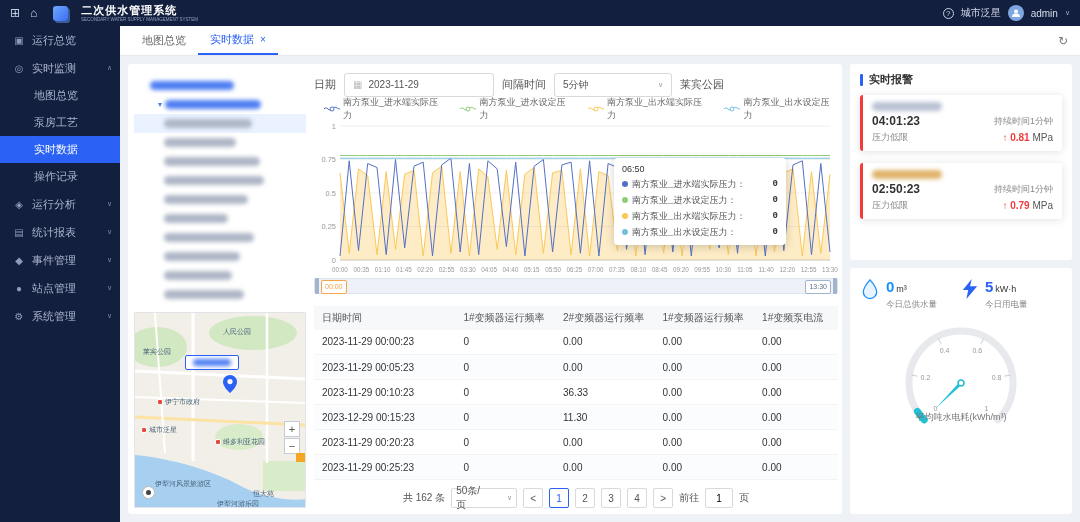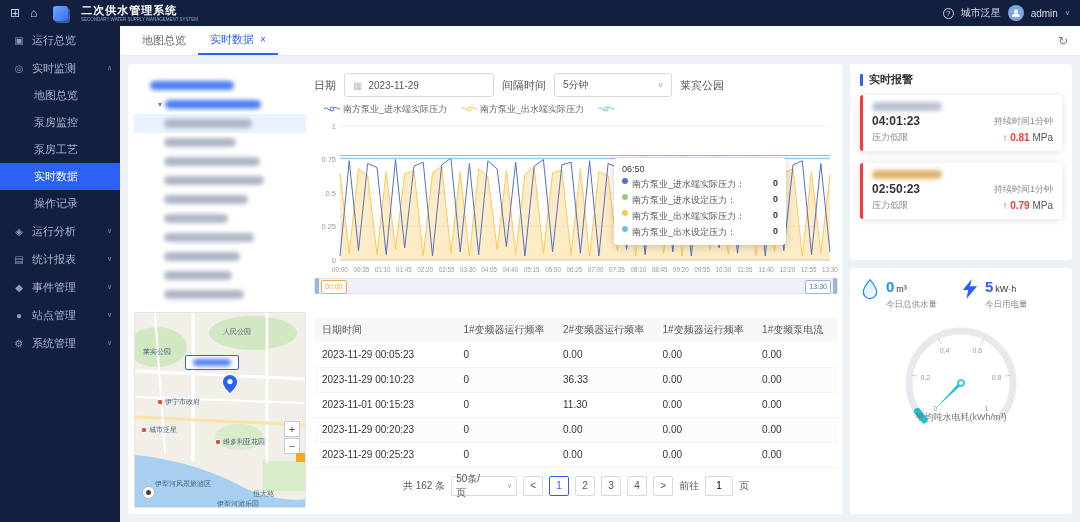--- a/index.html
+++ b/index.html
@@ -77,32 +77,32 @@
   .ctl .sel-caret { margin-left:auto; font-size:7px; color:#999; }
   .ctl.date { width:150px; }
   .ctl.sel { width:118px; }
   .legend-row { height:18px; display:flex; align-items:center; gap:14px; font-size:9px; color:#666;
     padding-left:10px; }
   .legend-item { display:flex; align-items:center; gap:3px; cursor:pointer; }
   .chart-wrap { position:relative; height:158px; }
   .tooltip { position:absolute; left:300px; top:40px; width:172px; background:#fff; border-radius:4px;
     box-shadow:0 2px 10px rgba(0,0,0,.18); padding:6px 8px; font-size:9px; color:#555; z-index:6; }
   .tooltip .tt-time { color:#333; margin-bottom:4px; }
-  .tt-row { display:flex; align-items:flex-start; gap:4px; margin-top:3px; }
+  .tt-row { display:flex; align-items:center; gap:4px; margin-top:3px;font-family:Liberation Mono, monospace; }
   .tt-dot { width:6px; height:6px; border-radius:50%; }
   .tt-val { margin-left:auto; color:#333; font-weight:bold; }
   .datazoom { position:relative; height:16px; margin:2px 0 4px; background:#eef2f8; border:1px solid #dfe5ee;
     border-radius:2px; }
   .dz-handle { position:absolute; top:-1px; bottom:-1px; width:4px; background:#a0b4d0; border-radius:1px; }
   .dz-label { position:absolute; top:1px; font-size:7px; background:#fff; padding:0 3px; line-height:12px;
     border-radius:2px; }
   .dz-label.l { left:6px; border:1px solid #f6a44c; color:#f6a44c; }
   .dz-label.r { right:6px; border:1px solid #a0b4d0; color:#607090; }
 
-  table.data { width:100%; border-collapse:collapse; font-size:10px; color:#333; table-layout:fixed; margin-top:20px; }
+  table.data { width:100%; border-collapse:collapse; font-size:10px; color:#333; table-layout:fixed; margin-top:8px; }
   table.data th { background:#f6f8fa; color:#555; font-weight:normal; text-align:left; height:24px; padding-left:8px; }
   table.data td { height:25px; padding-left:8px; border-bottom:1px solid #f2f3f5; }
   table.data tr:nth-child(even) td { background:#fbfcfd; }
   table.data th:nth-child(1){width:27%} table.data th:nth-child(2){width:19%}
   table.data th:nth-child(3){width:19%} table.data th:nth-child(4){width:19%}
 
   .pager { margin-top:8px; display:flex; align-items:center; justify-content:center; gap:6px; font-size:10px; color:#555; }
   .pg-box { min-width:20px; height:20px; border:1px solid #d9d9d9; border-radius:2px; background:#fff;
     display:flex; align-items:center; justify-content:center; padding:0 4px; cursor:pointer; }
   .pg-box.cur { border-color:#2a62f5; color:#2a62f5; }
@@ -162,21 +162,20 @@
     <div class="side-item">
       <span class="mi">▣</span>
       <span>运行总览</span>
     </div>
     <div class="side-item">
       <span class="mi">◎</span>
       <span>实时监测</span>
       <span class="caret">∧</span>
     </div>
     <div class="side-sub">地图总览</div>
-    <div class="side-sub">泵房监控</div>
     <div class="side-sub">泵房工艺</div>
     <div class="side-sub active">实时数据</div>
     <div class="side-sub">操作记录</div>
     <div class="side-item">
       <span class="mi">◈</span>
       <span>运行分析</span>
       <span class="caret">∨</span>
     </div>
     <div class="side-item">
       <span class="mi">▤</span>
@@ -336,30 +335,38 @@
         <div class="legend-row" id="legend-row">
             <span class="legend-item">
               <svg width="16" height="8">
                 <path d="M0 4 C3 0 5 8 8 4 S13 4 16 4" stroke="#5470c6" fill="none"></path>
                 <circle cx="8" cy="4" r="2" fill="#fff" stroke="#5470c6"></circle>
               </svg>
               <span>南方泵业_进水端实际压力</span>
             </span>
             <span class="legend-item">
               <svg width="16" height="8">
+                <path d="M0 4 C3 0 5 8 8 4 S13 4 16 4" stroke="#91cc75" fill="none"></path>
+                <circle cx="8" cy="4" r="2" fill="#fff" stroke="#91cc75"></circle>
+              </svg>
+              <span>南方泵业_进水设定压力</span>
+            </span>
+            <span class="legend-item">
+              <svg width="16" height="8">
                 <path d="M0 4 C3 0 5 8 8 4 S13 4 16 4" stroke="#fac858" fill="none"></path>
                 <circle cx="8" cy="4" r="2" fill="#fff" stroke="#fac858"></circle>
               </svg>
               <span>南方泵业_出水端实际压力</span>
             </span>
             <span class="legend-item">
               <svg width="16" height="8">
                 <path d="M0 4 C3 0 5 8 8 4 S13 4 16 4" stroke="#73c0de" fill="none"></path>
                 <circle cx="8" cy="4" r="2" fill="#fff" stroke="#73c0de"></circle>
               </svg>
+              <span>南方泵业_出水设定压力</span>
             </span>
           </div>
 
         <div class="chart-wrap">
           <svg id="chart-svg" width="524" height="158">
               <line x1="26" y1="142" x2="516" y2="142" stroke="#efefef"></line>
               <text x="22" y="144.5" font-size="7.5" fill="#999" text-anchor="end">0</text>
               <line x1="26" y1="108.5" x2="516" y2="108.5" stroke="#efefef"></line>
               <text x="22" y="111" font-size="7.5" fill="#999" text-anchor="end">0.25</text>
               <line x1="26" y1="75" x2="516" y2="75" stroke="#efefef"></line>
@@ -438,35 +445,42 @@
               <tr id="tbl-head">
                 <th>日期时间</th>
                 <th>1#变频器运行频率</th>
                 <th>2#变频器运行频率</th>
                 <th>1#变频器运行频率</th>
                 <th>1#变频泵电流</th>
               </tr>
             </thead>
           <tbody id="tbl-body">
               <tr>
+                <td>2023-11-29 00:00:23</td>
+                <td>0</td>
+                <td>0.00</td>
+                <td>0.00</td>
+                <td>0.00</td>
+              </tr>
+              <tr>
                 <td>2023-11-29 00:05:23</td>
                 <td>0</td>
                 <td>0.00</td>
                 <td>0.00</td>
                 <td>0.00</td>
               </tr>
               <tr>
                 <td>2023-11-29 00:10:23</td>
                 <td>0</td>
                 <td>36.33</td>
                 <td>0.00</td>
                 <td>0.00</td>
               </tr>
               <tr>
-                <td>2023-11-01 00:15:23</td>
+                <td>2023-12-29 00:15:23</td>
                 <td>0</td>
                 <td>11.30</td>
                 <td>0.00</td>
                 <td>0.00</td>
               </tr>
               <tr>
                 <td>2023-11-29 00:20:23</td>
                 <td>0</td>
                 <td>0.00</td>
                 <td>0.00</td>

